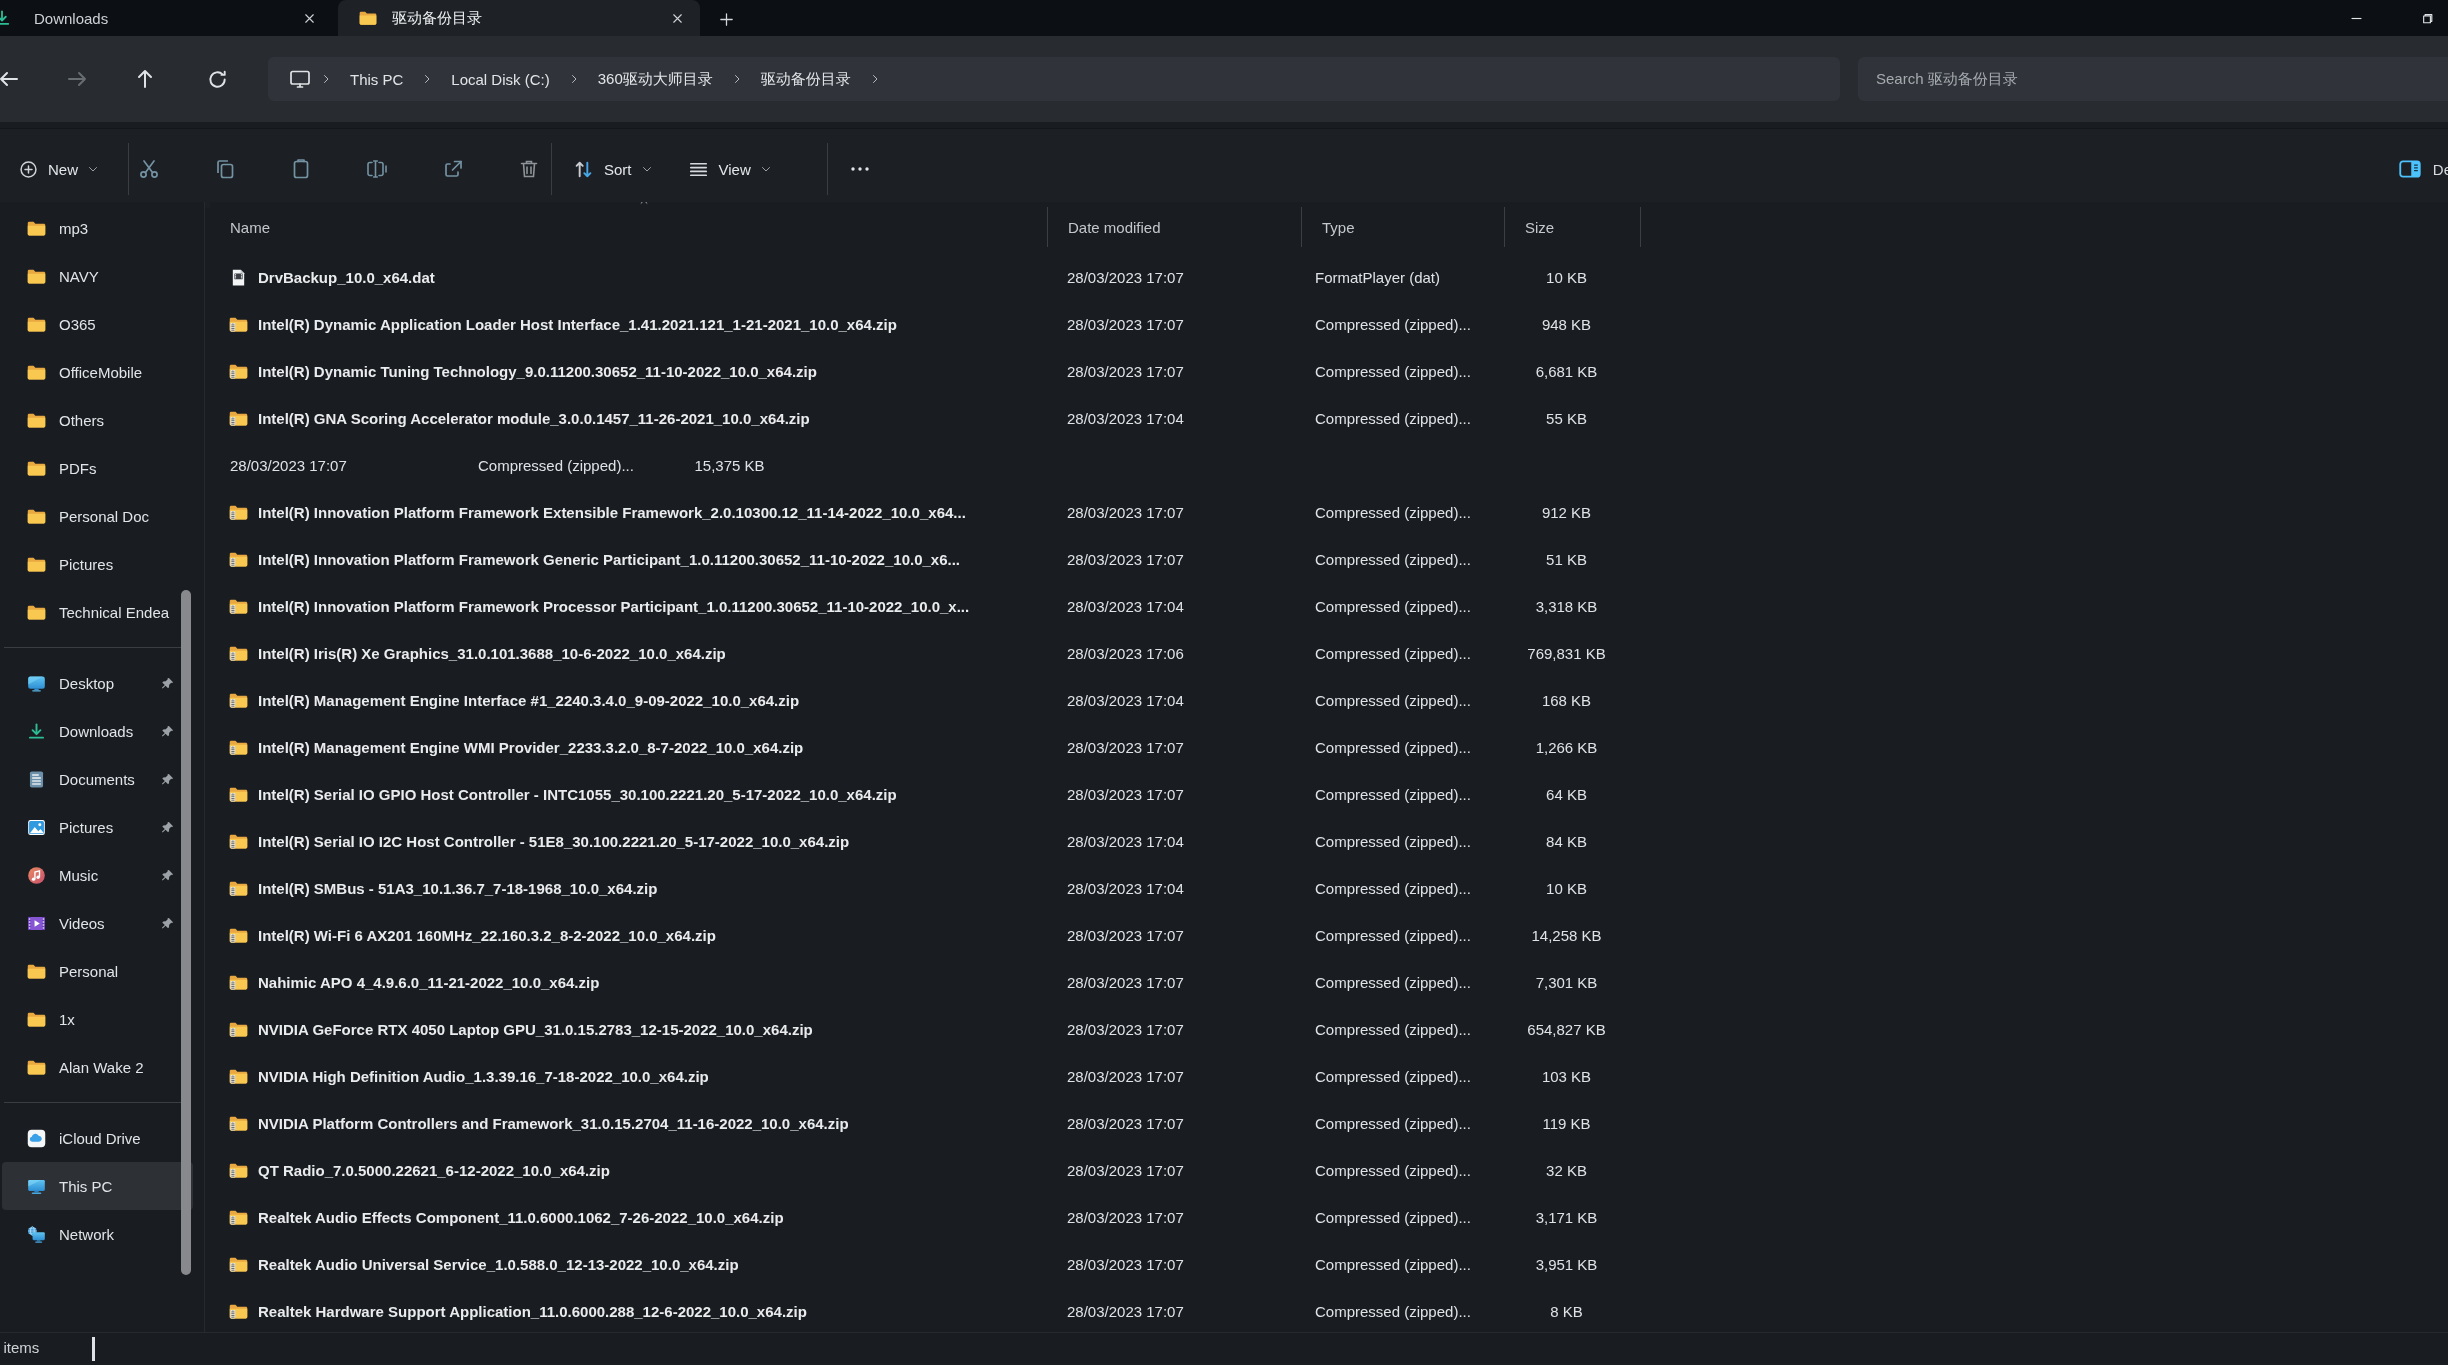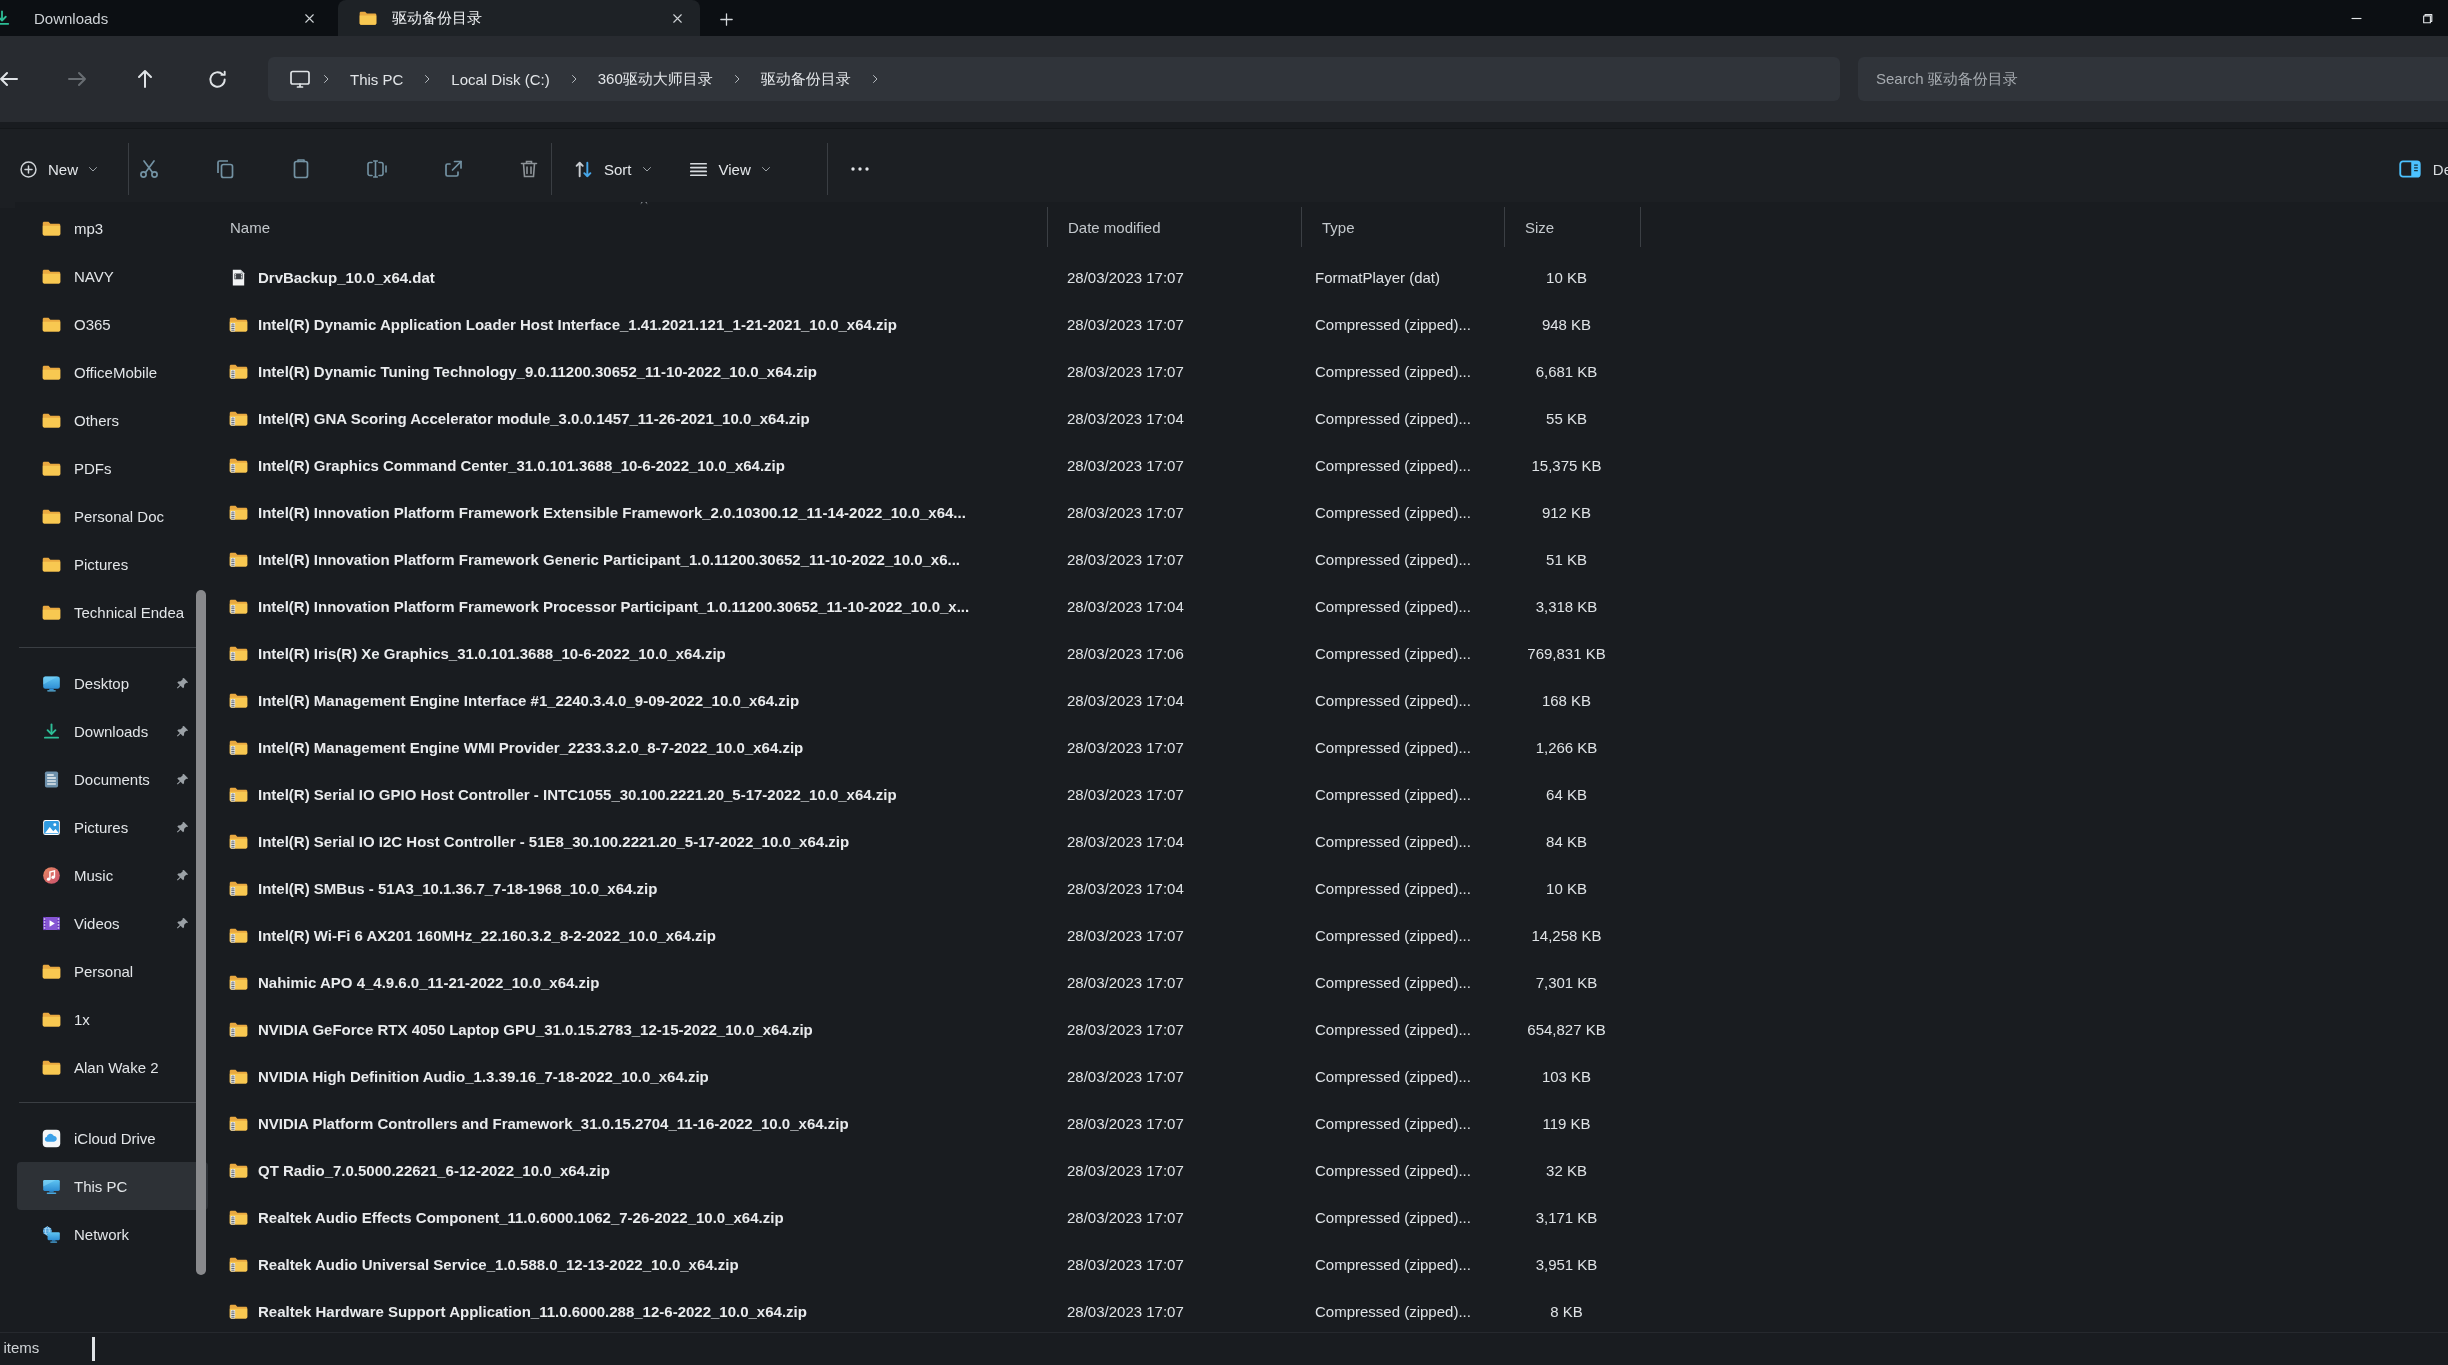--- a/index.html
+++ b/index.html
@@ -36,21 +36,21 @@
   .tbgroup { position:absolute; top:0; height:80px; display:flex; align-items:center; }
   .tbbtn { height:48px; display:flex; align-items:center; justify-content:center; border-radius:4px; color:#7392a3; }
   .tbbtn.icononly { width:44px; }
   .tbdivider { position:absolute; top:14px; width:1px; height:52px; background:#3a3e43; }
   .tbnew { position:absolute; left:6px; top:16px; height:48px; display:flex; align-items:center; gap:9px; padding:0 12px; color:#e4e7ea; font-size:15px; border-radius:4px; }
   .tblabelbtn { display:flex; align-items:center; gap:9px; color:#e4e7ea; font-size:15px; height:48px; padding:0 10px; border-radius:4px; }
   .caret { color:#9aa0a5; }
   .detailsbtn { position:absolute; right:-4px; top:16px; height:48px; display:flex; align-items:center; gap:10px; color:#d8dcdf; font-size:15px; }
 
   
-  .sidebar { position:absolute; left:15px; top:202px; width:205px; height:1130px; background:#191c20; }
+  .sidebar { position:absolute; left:0; top:202px; width:205px; height:1130px; background:#191c20; }
   .side-divider { position:absolute; right:0; top:0; width:1px; height:1130px; background:#26292d; }
   .sitem { position:relative; height:48px; display:flex; align-items:center; padding-left:24px; font-size:15px; color:#e2e5e8; border-radius:4px; margin:0 12px 0 2px; }
   .sitem .sicon { width:21px; height:21px; flex:0 0 auto; }
   .sitem .slabel { margin-left:12px; white-space:nowrap; overflow:hidden; flex:1 1 auto; }
   .sitem .pin { width:15px; height:15px; color:#9ba1a6; flex:0 0 auto; margin-right:18px; }
   .sitem.selected { background:#2d3136; }
   .sep { height:1px; background:#3a3e43; margin:11px 14px 11px 4px; }
   .sec1 { padding-top:2px; }
   .sscroll { position:absolute; left:181px; top:388px; width:10px; height:685px; background:#88898c; border-radius:5px; }
 
@@ -739,26 +739,20 @@
               <use href="#i-folder-zip"></use>
             </svg>
             <span class="fname">Intel(R) GNA Scoring Accelerator module_3.0.0.1457_11-26-2021_10.0_x64.zip</span>
           </div>
           <div class="fc-date">28/03/2023 17:04</div>
           <div class="fc-type">Compressed (zipped)...</div>
           <div class="fc-size">55 KB</div>
         </div>
 
         <div class="frow">
-          <div class="fc-name">
-            <svg class="ic ficon">
-              <use href="#i-folder-zip"></use>
-            </svg>
-            <span class="fname">Intel(R) Graphics Command Center_31.0.101.3688_10-6-2022_10.0_x64.zip</span>
-          </div>
           <div class="fc-date">28/03/2023 17:07</div>
           <div class="fc-type">Compressed (zipped)...</div>
           <div class="fc-size">15,375 KB</div>
         </div>
 
         <div class="frow">
           <div class="fc-name">
             <svg class="ic ficon">
               <use href="#i-folder-zip"></use>
             </svg>

